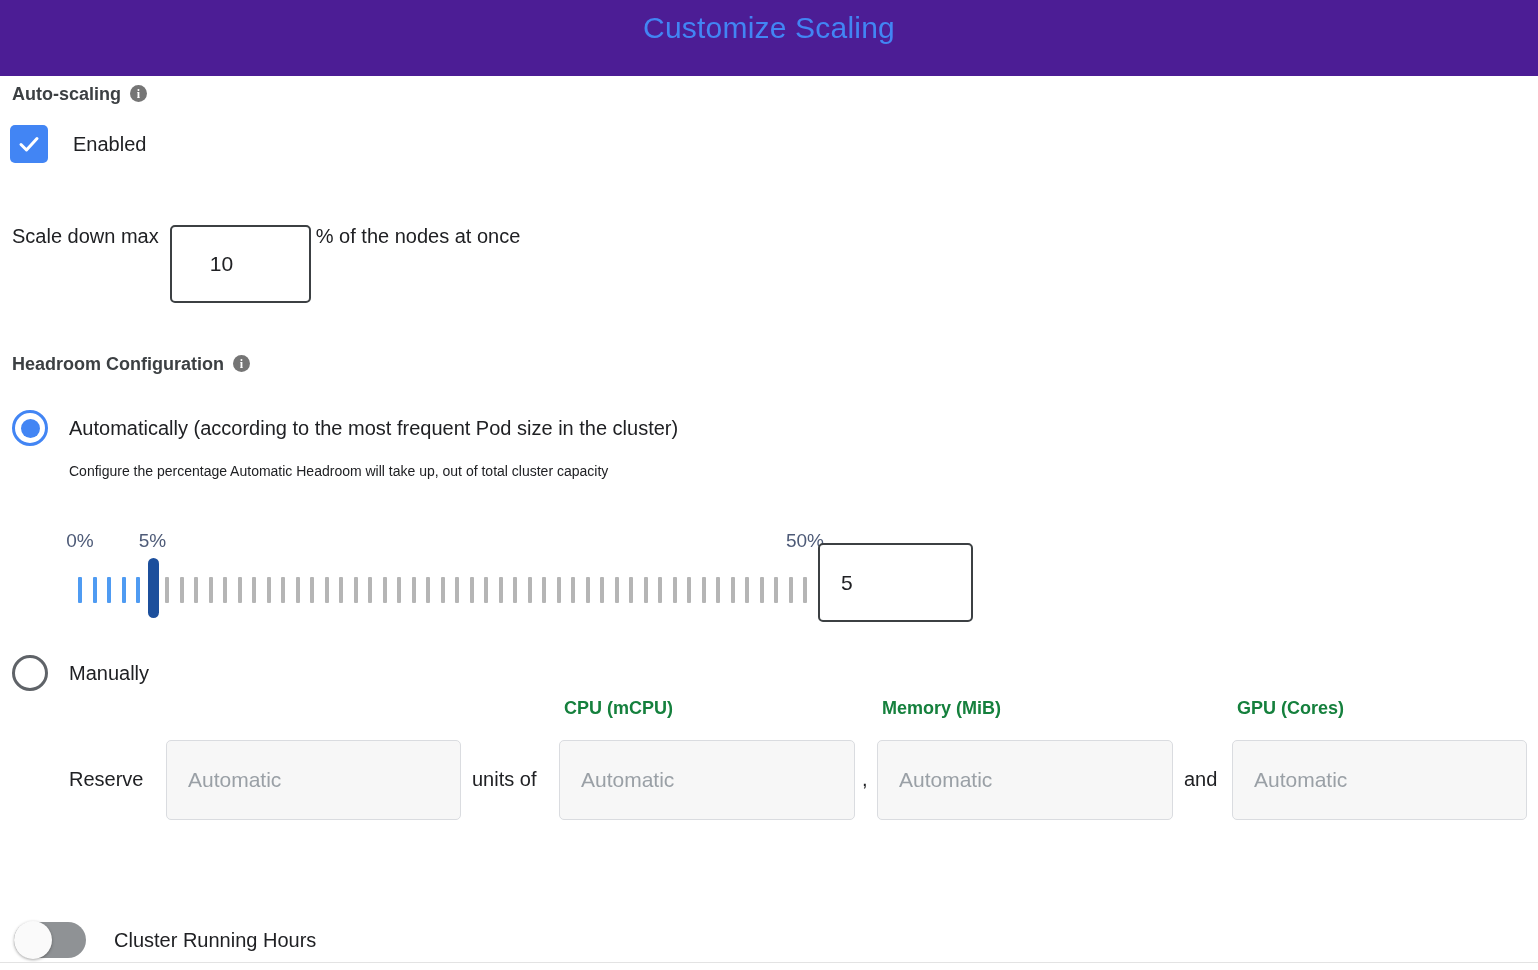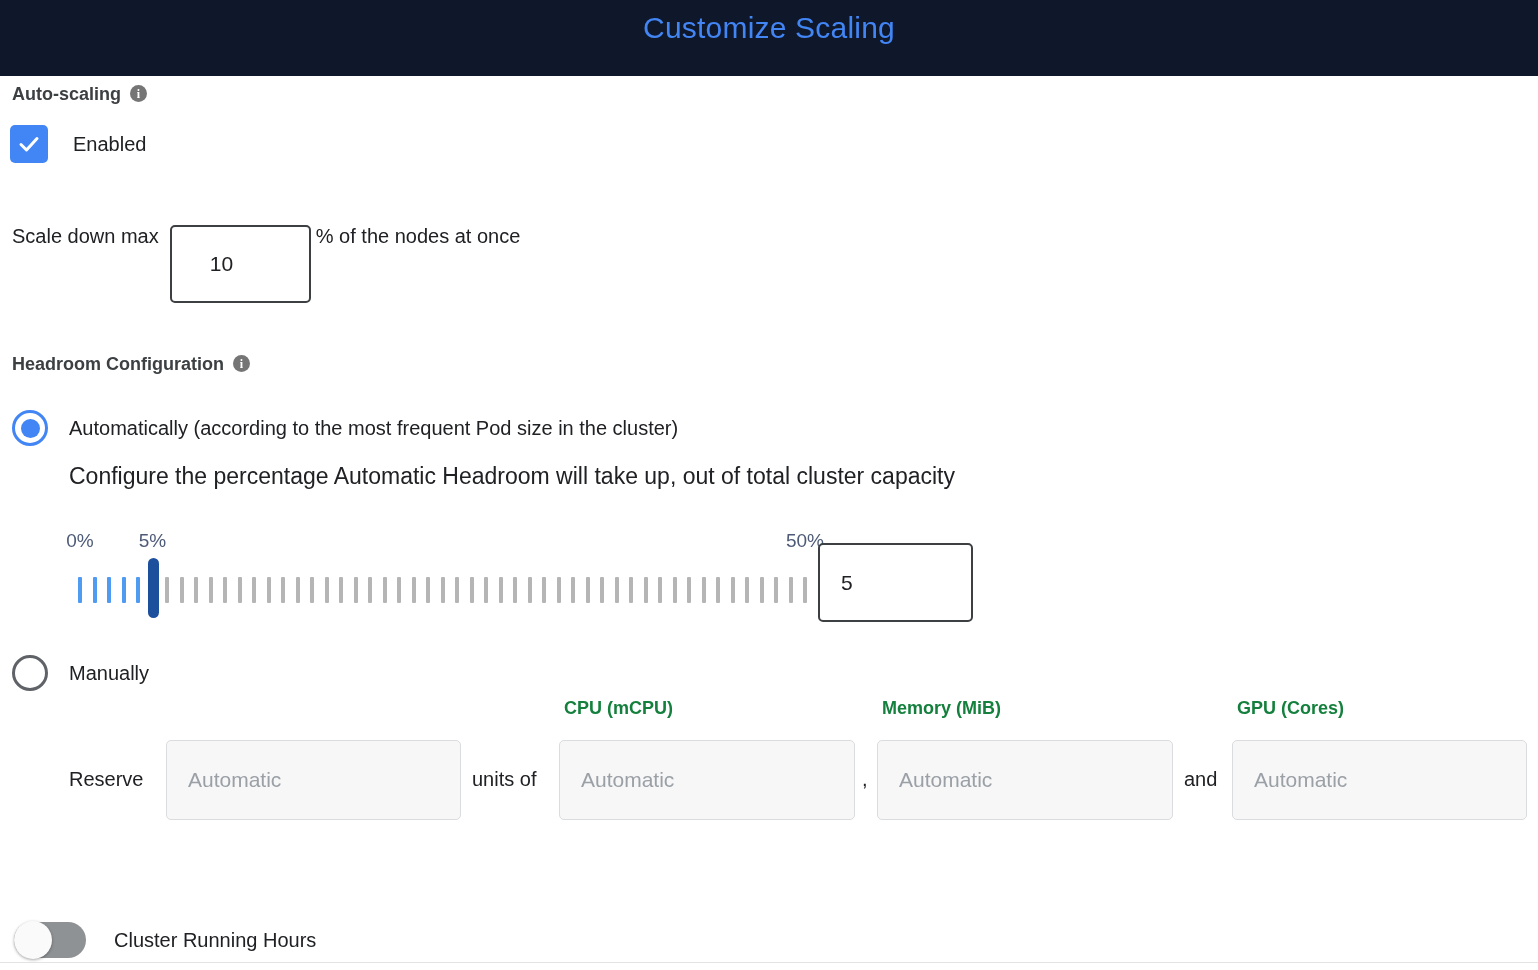--- a/index.html
+++ b/index.html
@@ -20,21 +20,21 @@
     height: 970px;
     background: #ffffff;
   }
 
   
   .header {
     position: absolute;
     left: 0; top: 0;
     width: 1538px;
     height: 76px;
-    background: #0f172a;
+    background: #4c1d95;
     display: flex;
     align-items: flex-start;
     justify-content: center;
   }
   .header-title {
     margin-top: 9px;
     font-size: 30px;
     font-weight: 400;
     color: #4285f4;
     letter-spacing: 0.2px;
@@ -172,21 +172,21 @@
   .radio-label {
     margin-left: 21px;
     font-size: 20px;
     color: #202124;
     white-space: nowrap;
   }
 
   .radio-sublabel {
     position: absolute;
     left: 69px; top: 463px;
-    font-size: 23px;
+    font-size: 14px;
     color: #202124;
   }
 
   
   .slider-wrap {
     position: absolute;
     left: 0; top: 530px;
     width: 1000px;
     height: 110px;
   }

